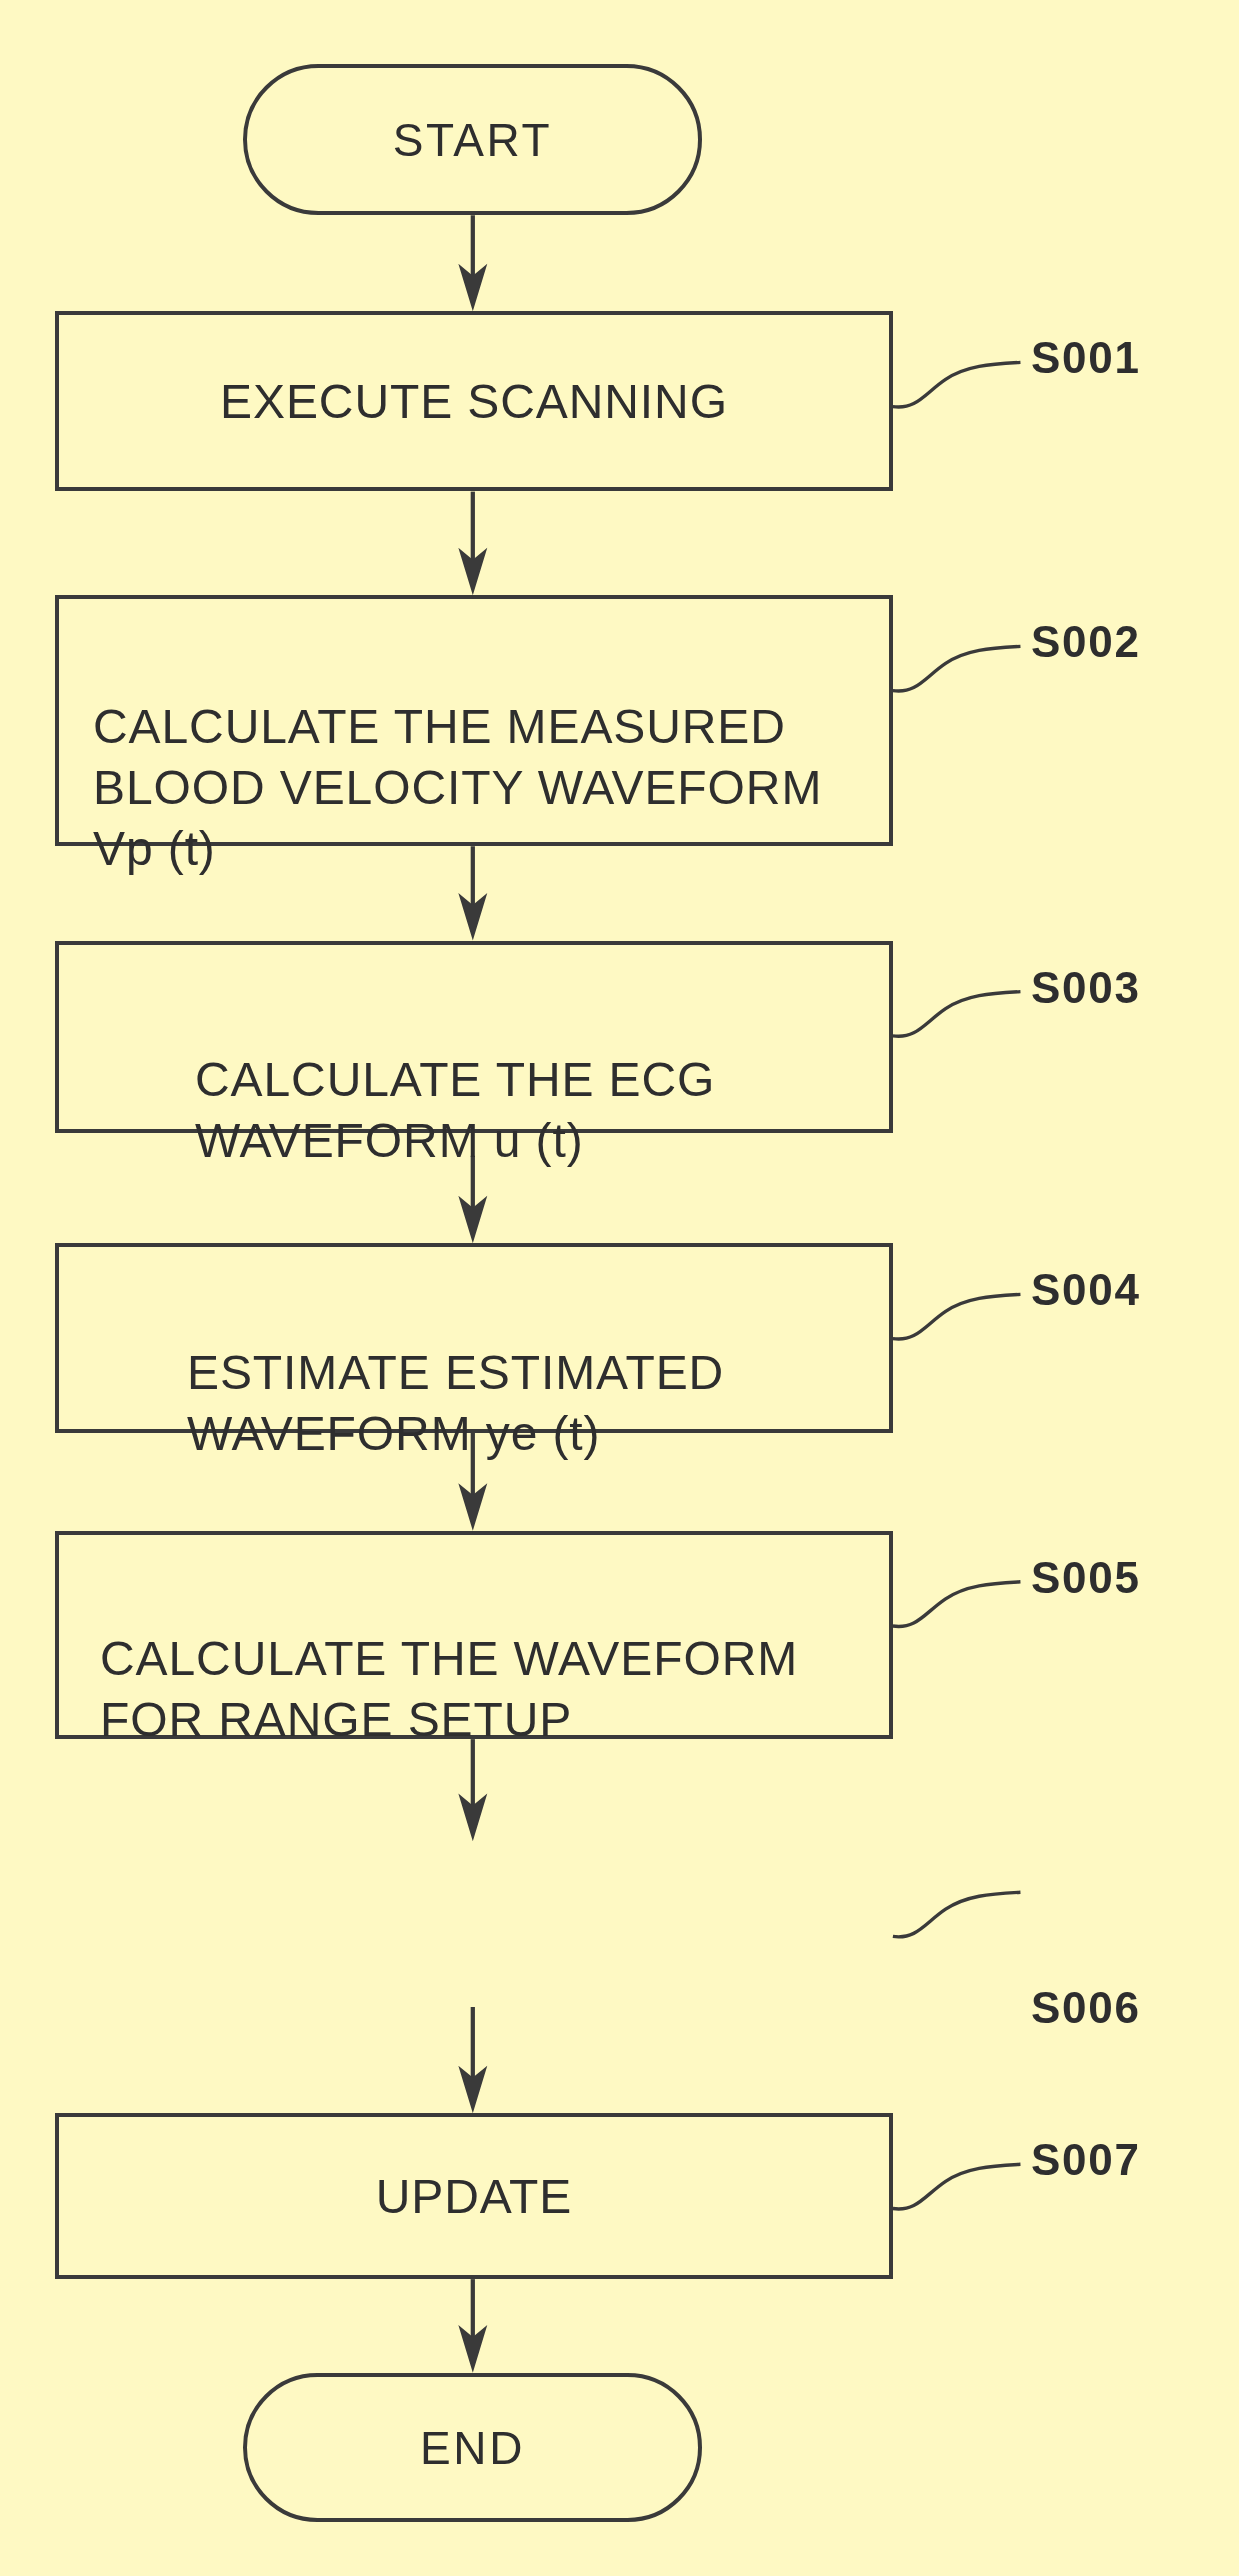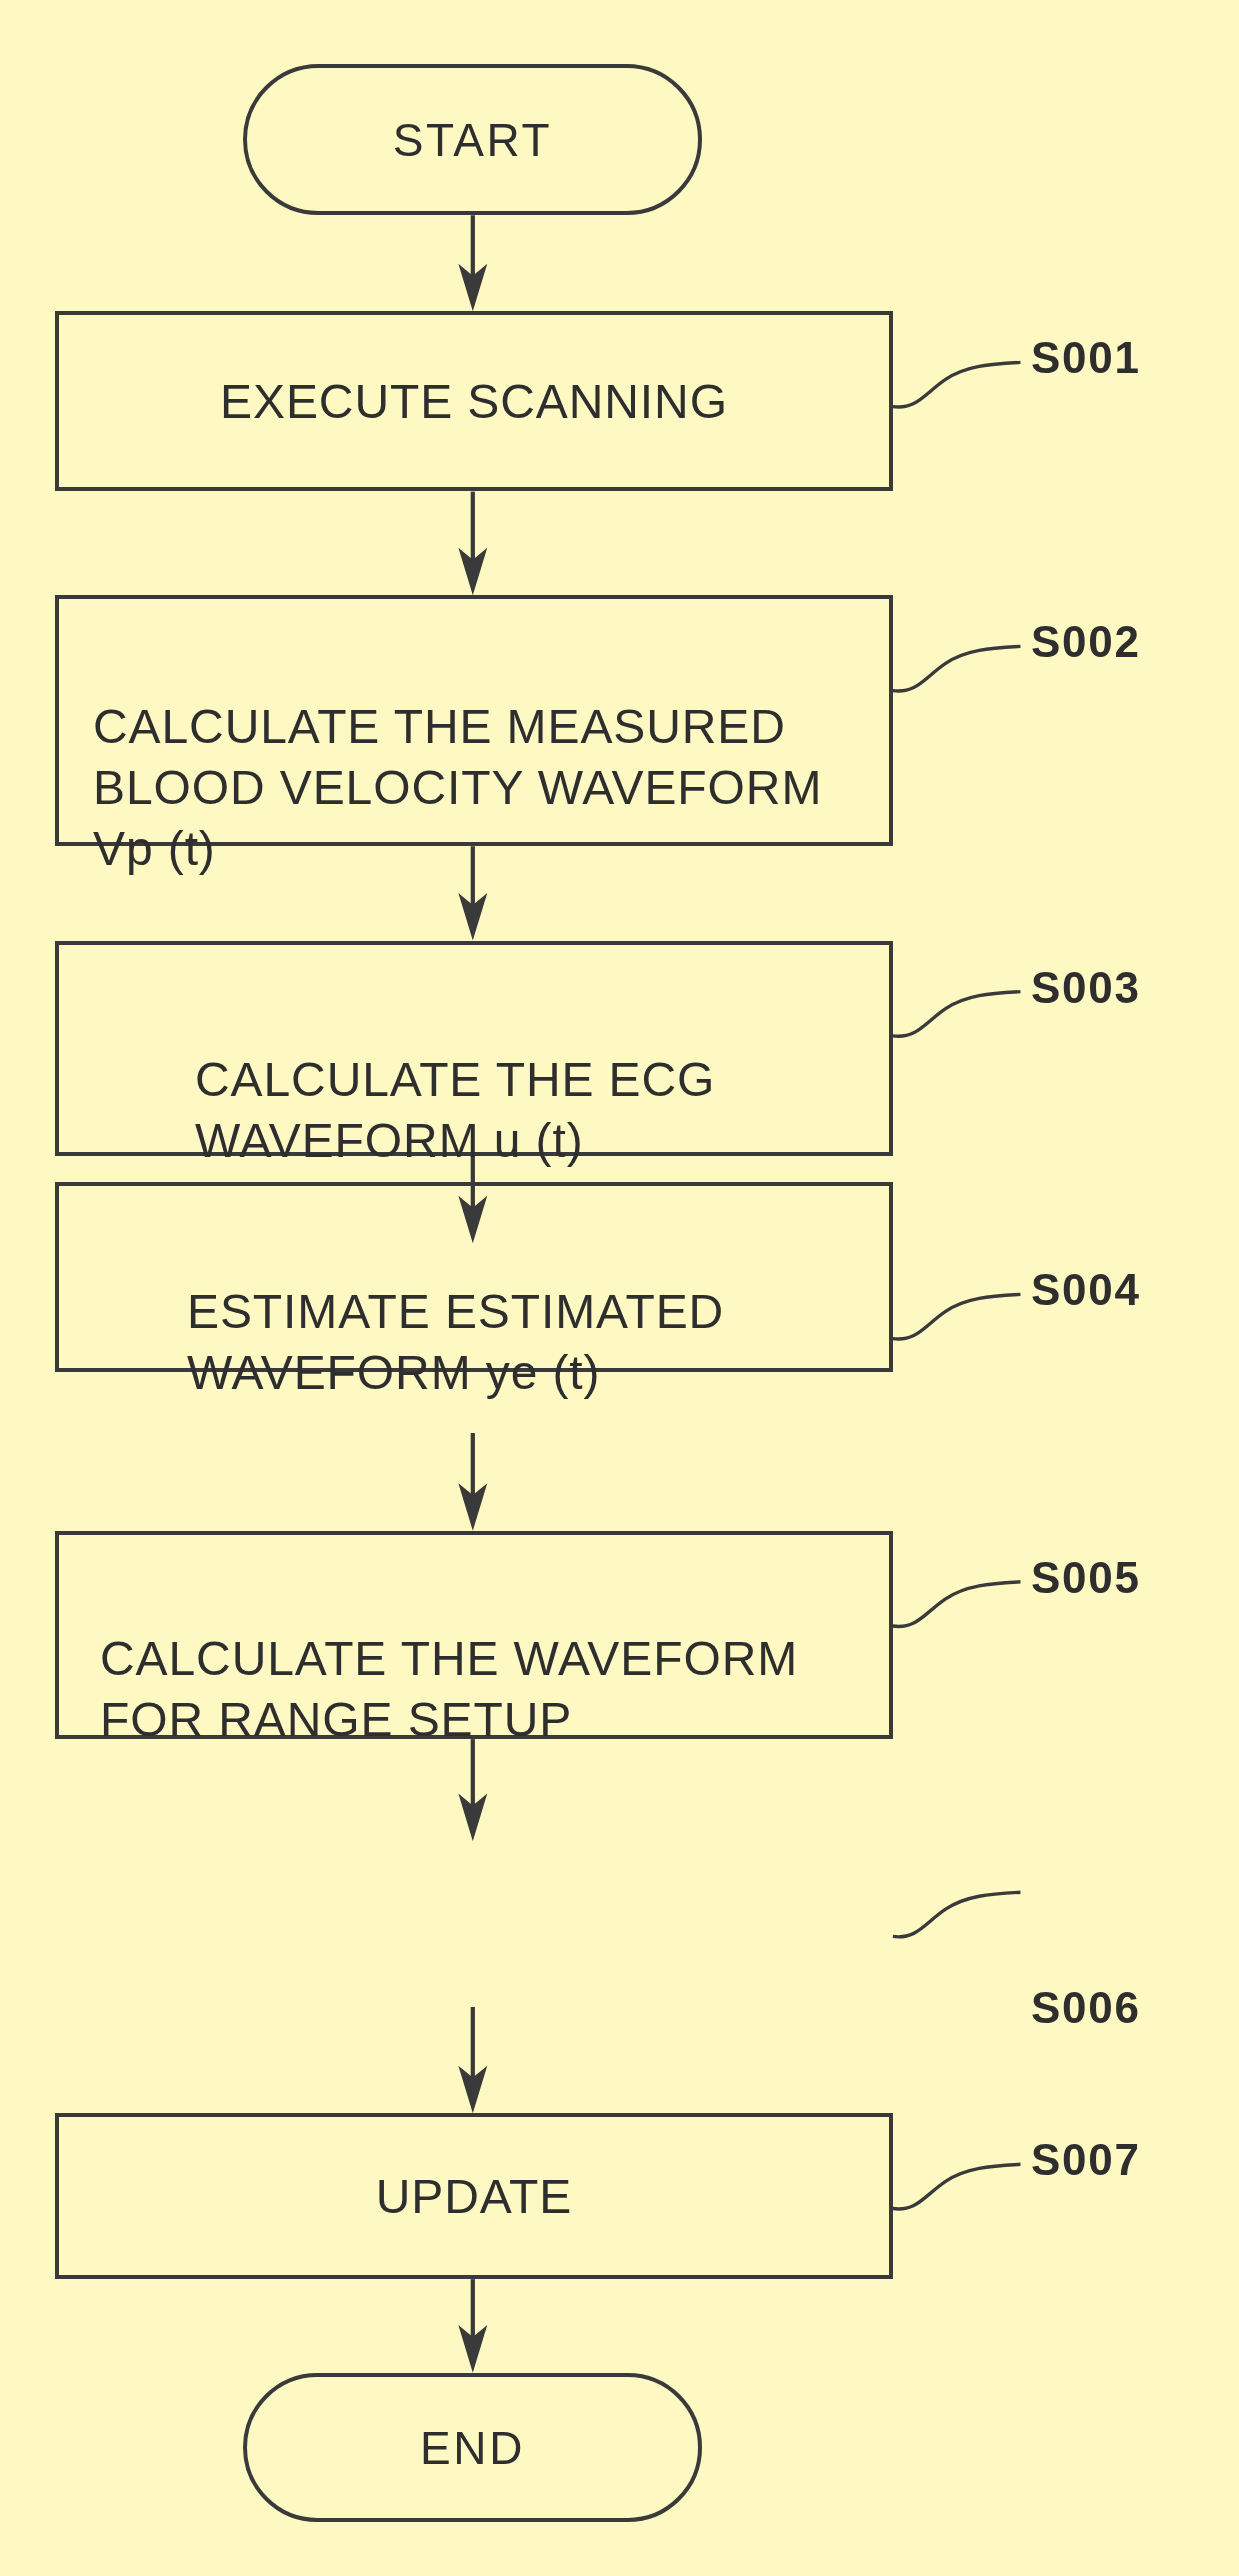--- a/index.html
+++ b/index.html
@@ -42,22 +42,22 @@
     color:#2e2e2e;
   }
   .box.center{
     display:flex;
     align-items:center;
     justify-content:center;
     text-align:center;
   }
   .b1{top:311px;height:180px;}
   .b2{top:595px;height:251px;padding:36px 25.5px 0 34px;}
-  .b3{top:941px;height:215px;padding:43px 0 6px 136px;}
-  .b4{top:1182px;height:190px;padding:34px 12px 0 128px;}
+  .b3{top:941px;height:192px;padding:43px 0 6px 136px;}
+  .b4{top:1243px;height:190px;padding:34px 12px 0 128px;}
   .b5{top:1531px;height:208px;padding:32px 8px 0 41px;}
   .b6{top:1841px;height:166px;}
   .b7{top:2113px;height:166px;}
   .slabel{
     position:absolute;
     left:1031px;
     font-size:44px;
     letter-spacing:1.7px;
     color:#2e2e2e;
     font-weight:bold;

